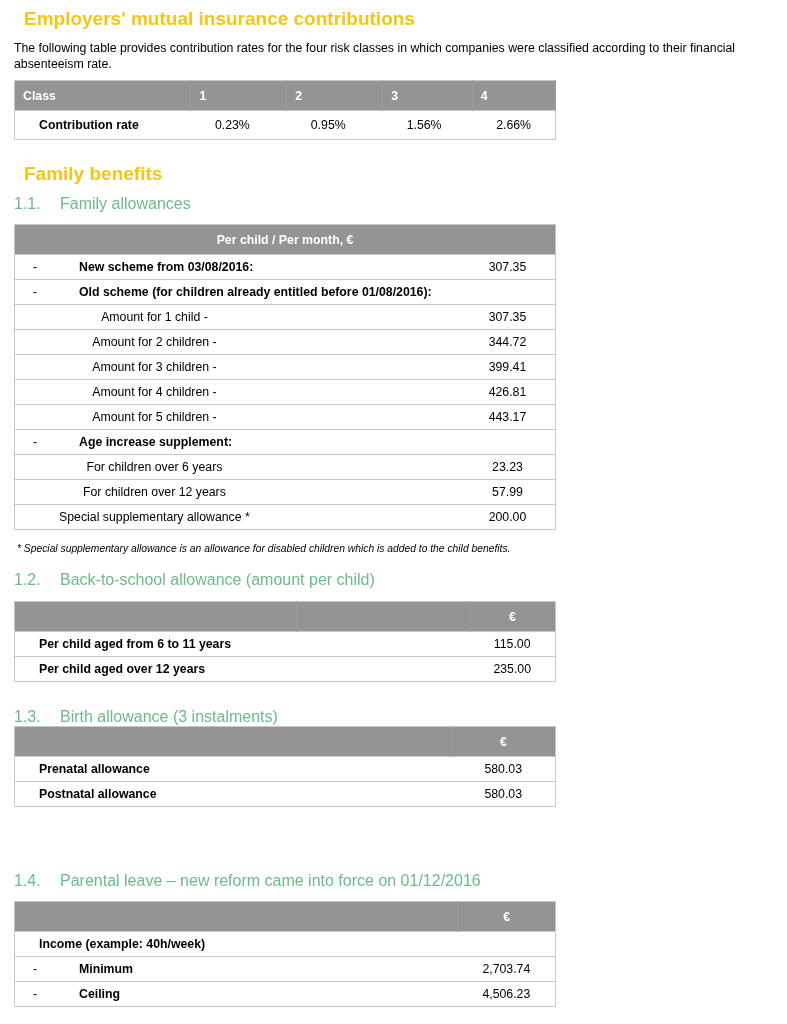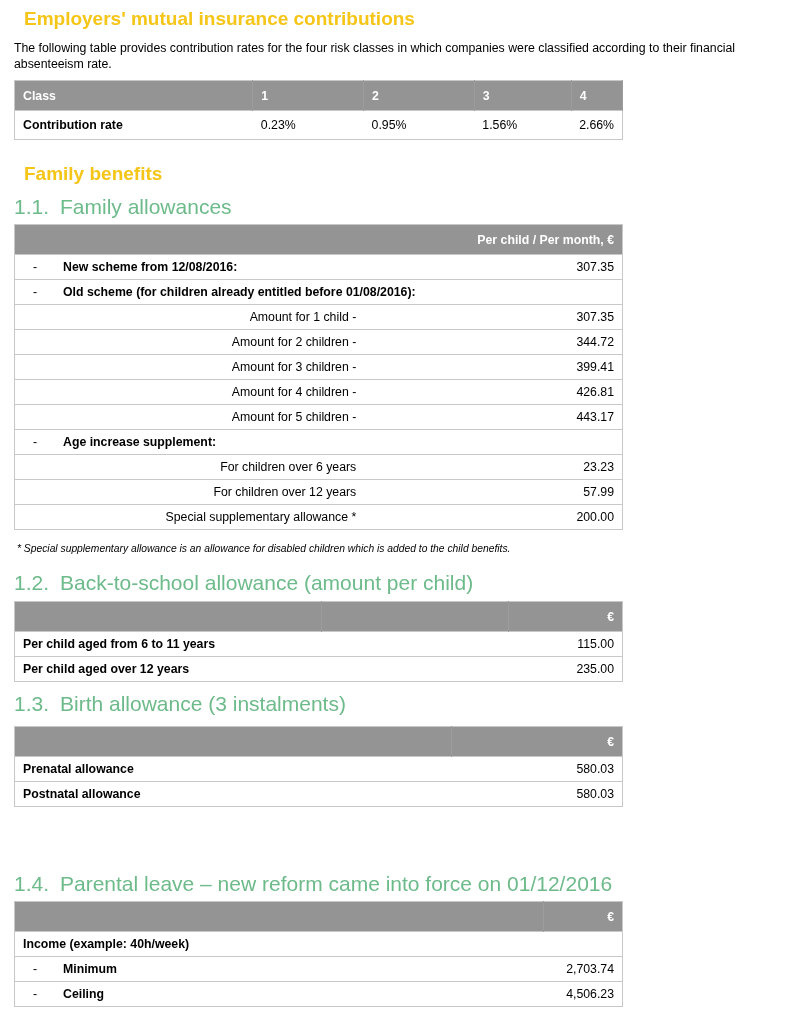--- a/index.html
+++ b/index.html
@@ -5,46 +5,46 @@
   html, body { margin: 0; padding: 0; background: #ffffff; }
   body {
     width: 787px; height: 1024px; position: relative; overflow: hidden;
     font-family: "Liberation Sans", sans-serif; color: #000;
   }
   .h1 {
     position: absolute; left: 24px; font-size: 19px; font-weight: bold;
     color: #f5c518; margin: 0; letter-spacing: 0;
   }
   .h2 {
-    position: absolute; left: 14px; font-size: 21px; font-weight: normal;
+    position: absolute; left: 14px; font-size: 16px; font-weight: normal;
     color: #6dba8a; margin: 0;
   }
   .h2 .num { display: inline-block; width: 46px; }
   .intro {
     position: absolute; left: 14px; top: 40px; width: 770px;
     font-size: 12.3px; line-height: 16px;
   }
   .note {
     position: absolute; left: 14px; font-size: 10.3px; font-style: italic;
   }
   table {
-    position: absolute; left: 14px; width: 609px;
+    position: absolute; left: 14px; width: 542px;
     border-collapse: collapse; font-size: 12.3px;
     border: 1px solid #c8c8c8;
   }
   th {
     background: #949494; color: #ffffff; font-weight: bold; height: 29px;
     padding: 0 8px; text-align: left; font-size: 12.3px;
     border-right: 1px solid #9c9c9c;
   }
   td {
-    height: 24px; padding: 0 8px; border-top: 1px solid #c8c8c8;
+    height: 24px; padding: 0 24px; border-top: 1px solid #c8c8c8;
   }
   .bold { font-weight: bold; }
-  .r { text-align: right; }
+  .r { text-align: center; }
   .dash { width: 40px; text-align: center; padding: 0; }
 </style>
 </head>
 <body>
 
 <h1 class="h1" style="top:8px">Employers' mutual insurance contributions</h1>
 <p class="intro" style="margin:0">The following table provides contribution rates for the four risk classes in which companies were classified according to their financial absenteeism rate.</p>
 
 <table style="top:80px">
   <tbody>
@@ -69,21 +69,21 @@
 
 <h2 class="h2" style="top:195px"><span class="num">1.1.</span><span>Family allowances</span></h2>
 
 <table style="top:224px">
   <tbody>
       <tr>
     <th colspan="3" class="r" style="border-right:none">Per child / Per month, €</th>
   </tr>
   <tr>
     <td class="dash">-</td>
-    <td class="bold">New scheme from 12/08/2016:</td>
+    <td class="bold">New scheme from 03/08/2016:</td>
     <td class="r">307.35</td>
   </tr>
   <tr>
     <td class="dash">-</td>
     <td class="bold" colspan="2">Old scheme (for children already entitled before 01/08/2016):</td>
   </tr>
   <tr>
         <td colspan="2" class="r" style="padding-right:190px">Amount for 1 child -</td>
         <td class="r">307.35</td>
       </tr>
@@ -137,21 +137,21 @@
         <td class="bold" colspan="2">Per child aged from 6 to 11 years</td>
         <td class="r">115.00</td>
       </tr>
   <tr>
         <td class="bold" colspan="2">Per child aged over 12 years</td>
         <td class="r">235.00</td>
       </tr>
 </tbody>
   </table>
 
-<h2 class="h2" style="top:692px"><span class="num">1.3.</span><span>Birth allowance (3 instalments)</span></h2>
+<h2 class="h2" style="top:708px"><span class="num">1.3.</span><span>Birth allowance (3 instalments)</span></h2>
 
 <table style="top:726px">
   <tbody>
       <tr>
     <th style="width:420px"></th>
     <th class="r" style="border-right:none">€</th>
   </tr>
   <tr>
         <td class="bold">Prenatal allowance</td>
         <td class="r">580.03</td>

